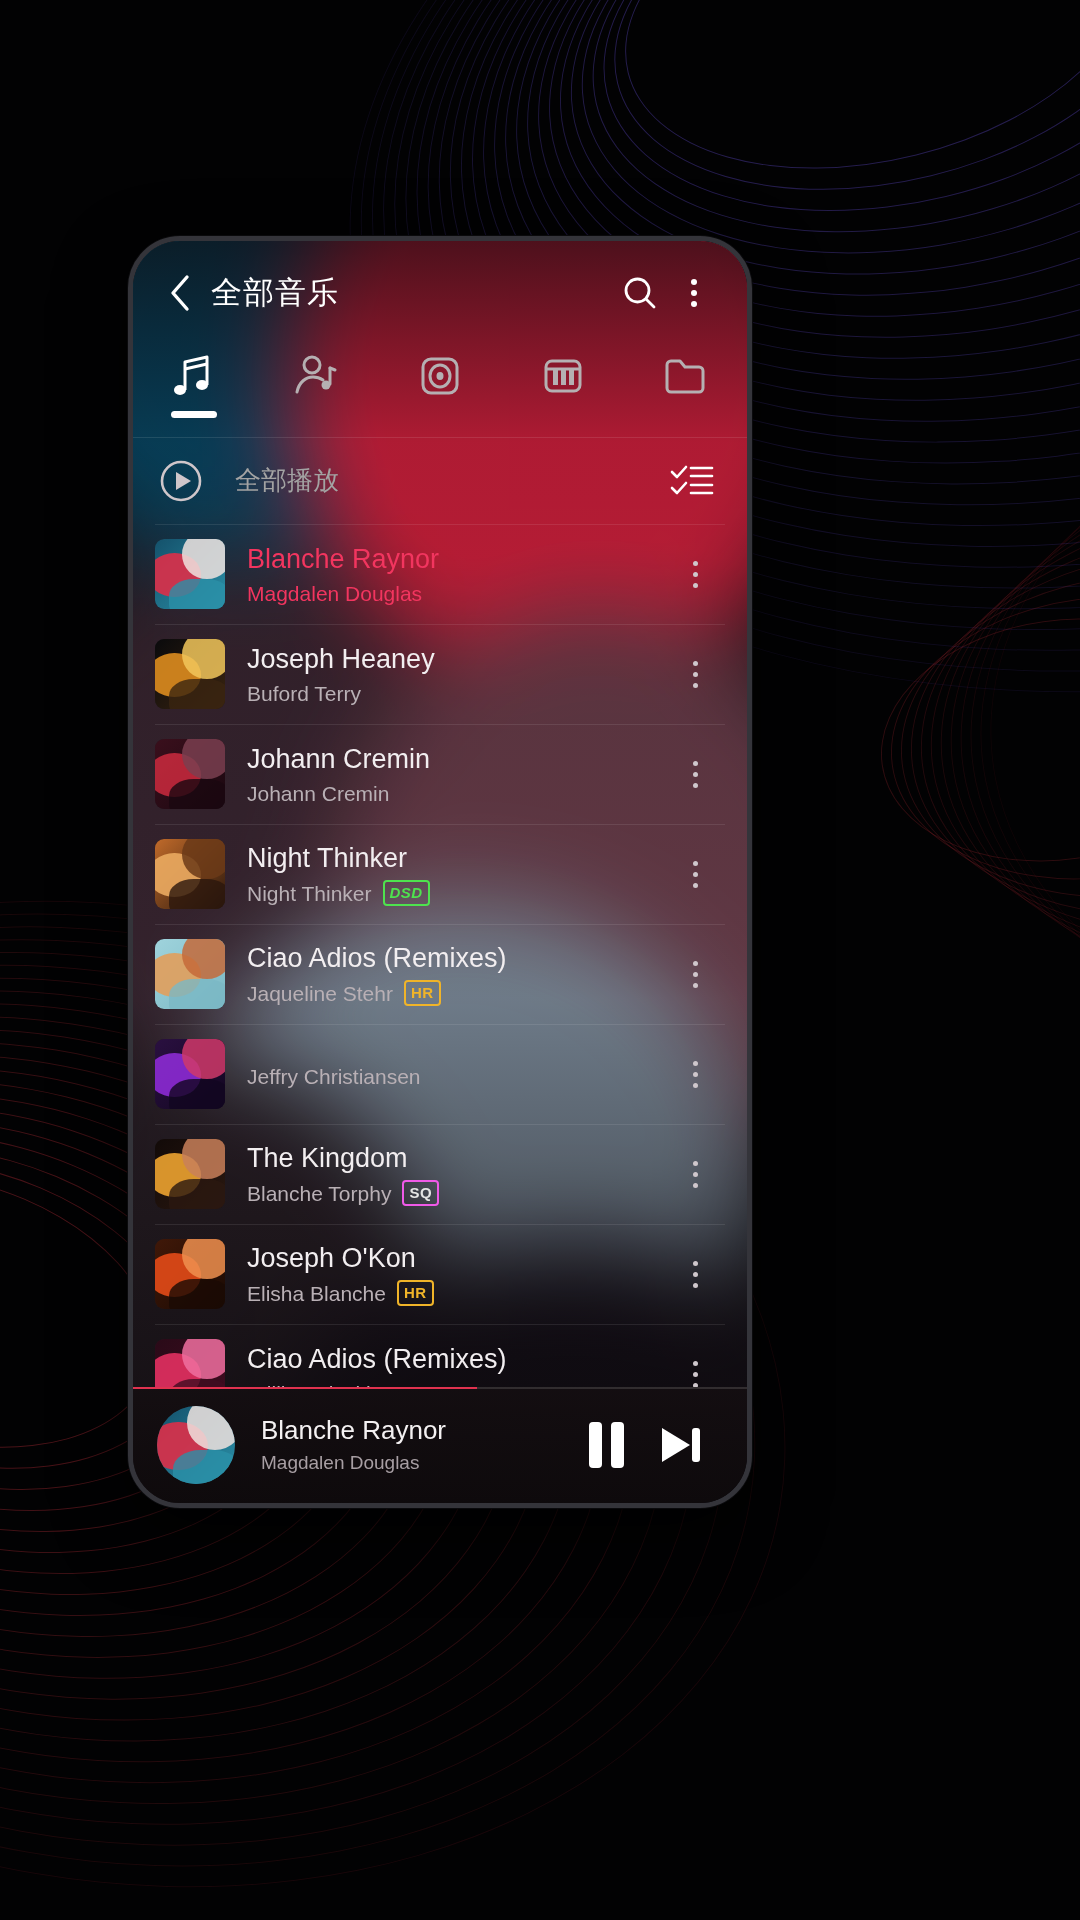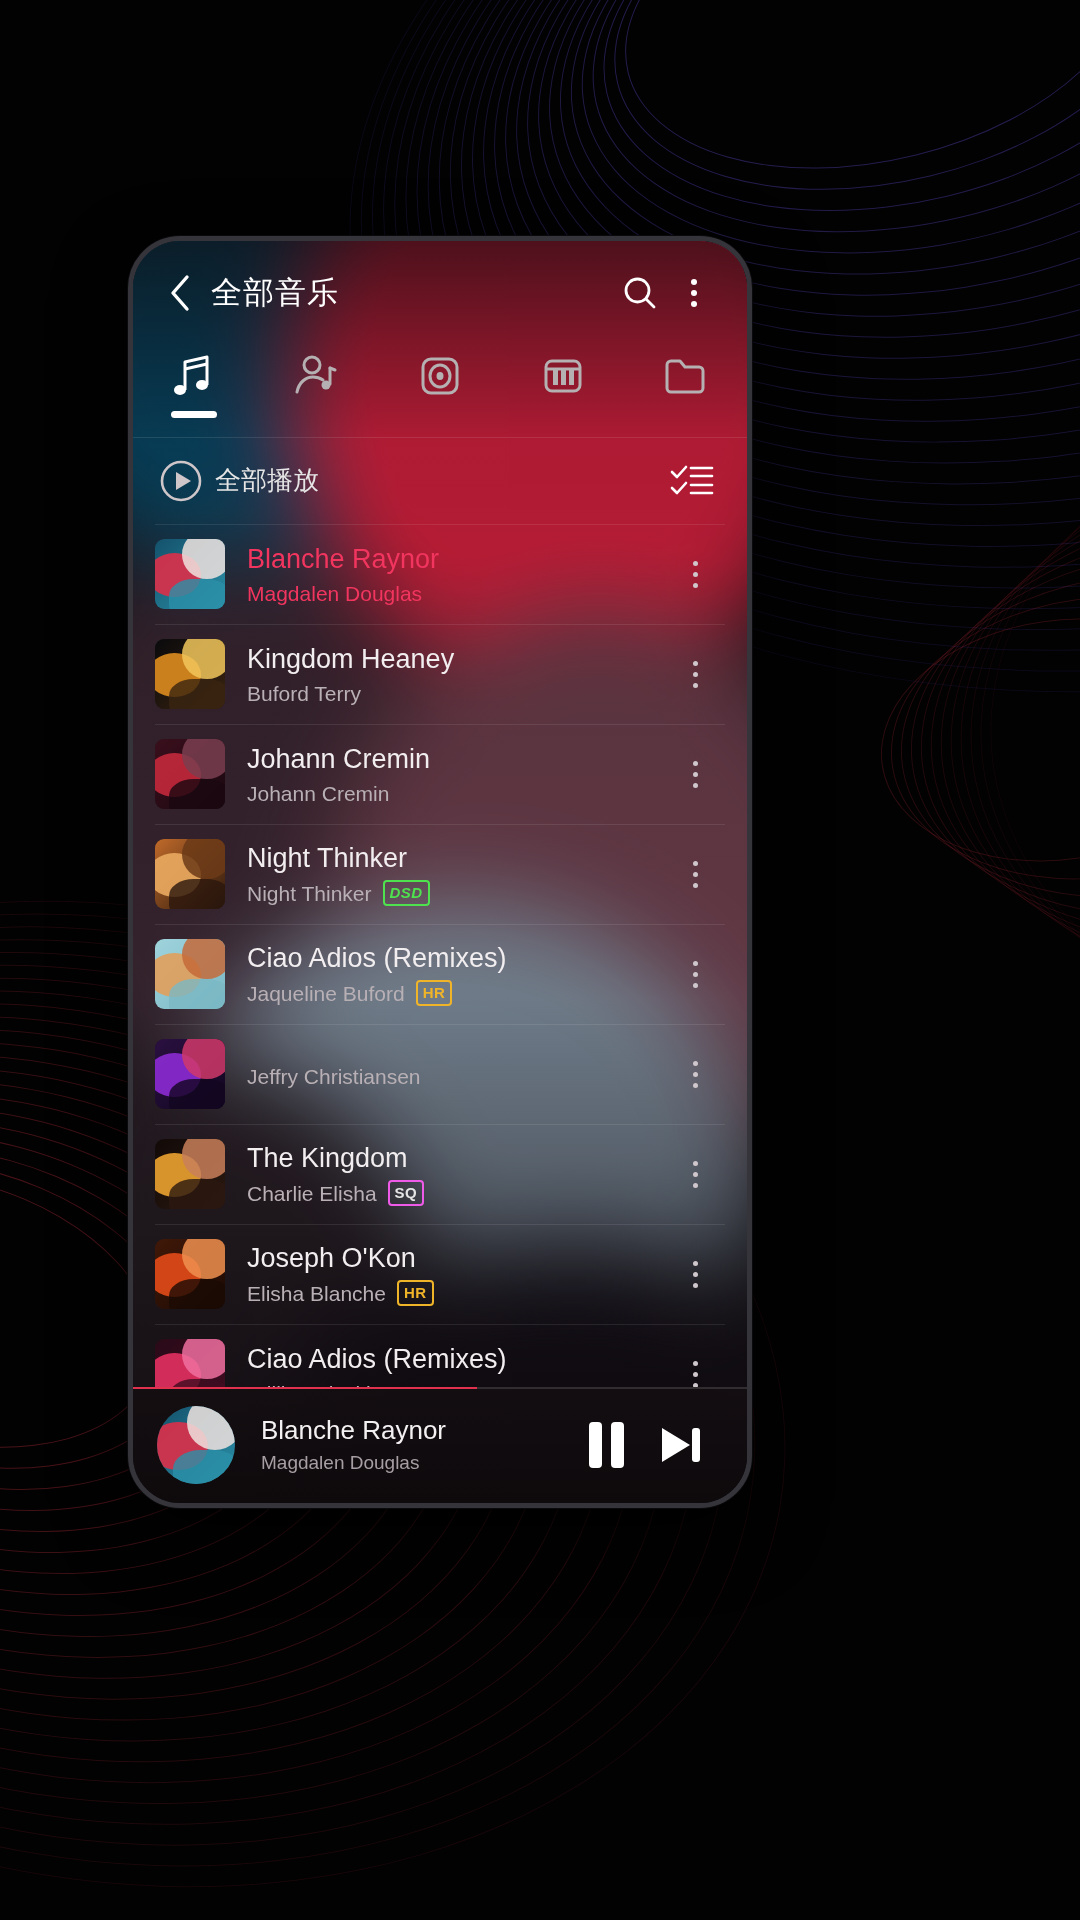--- a/index.html
+++ b/index.html
@@ -40,21 +40,21 @@
   
   .tabs { height:92px; display:flex; align-items:flex-start; flex:0 0 auto; }
   .tab { flex:1; height:92px; display:flex; flex-direction:column; align-items:center; justify-content:flex-start; padding-top:6px; cursor:pointer; }
   .tab .ic { height:50px; display:flex; align-items:center; }
   .tab .ul { width:46px; height:7px; border-radius:4px; background:transparent; margin-top:10px; }
   .tab.active .ul { background:#fff; }
   .tabsep { height:1px; background:rgba(255,255,255,.10); }
 
   
   .playall { height:86px; display:flex; align-items:center; padding:0 28px 0 26px; flex:0 0 auto; }
-  .playall .lbl { color:#e5e5e5; font-size:26px; margin-left:12px; flex:1; }
+  .playall .lbl { color:#a3a3a3; font-size:26px; margin-left:32px; flex:1; }
   .rowsep { height:1px; background:rgba(255,255,255,.09); margin:0 22px; }
 
   
   .list { flex:1 1 auto; overflow:hidden; }
   .song { height:99px; display:flex; align-items:center; padding:0 26px 0 22px; }
   .art { width:70px; height:70px; border-radius:9px; flex:0 0 auto; overflow:hidden; position:relative; background:#201a20; }
   .art i { position:absolute; display:block; }
   .meta { flex:1; min-width:0; margin-left:22px; }
   .t1 { font-size:27px; color:#f2eef0; white-space:nowrap; overflow:hidden; text-overflow:ellipsis; line-height:1.22; }
   .t2 { font-size:21px; color:#b9b0b5; margin-top:5px; display:flex; align-items:center; gap:11px; line-height:1.2; }
@@ -346,21 +346,21 @@
        </div>
           <div class="rowsep"></div>
           <div class="song">
          <div class="art">
               <i style="left:0;top:0;width:100%;height:100%;background:linear-gradient(135deg,#0a0a0c,#3a2410)"></i>
               <i style="left:-10%;top:20%;width:75%;height:62%;border-radius:50%;background:#d98a1e;opacity:.92"></i>
               <i style="left:38%;top:-14%;width:72%;height:70%;border-radius:50%;background:#f2c75c;opacity:.85"></i>
               <i style="left:20%;top:56%;width:88%;height:60%;border-radius:40%;background:#3a2410;opacity:.8"></i>
             </div>
          <div class="meta">
-           <div class="t1">Kingdom Heaney</div>
+           <div class="t1">Joseph Heaney</div>
            <div class="t2">
                 <span>Buford Terry</span>
               </div>
          </div>
          <div class="kebab">
               <b></b>
               <b></b>
               <b></b>
             </div>
        </div>
@@ -409,21 +409,21 @@
           <div class="song">
          <div class="art">
               <i style="left:0;top:0;width:100%;height:100%;background:linear-gradient(135deg,#9fd3dc,#7ab8c4)"></i>
               <i style="left:-10%;top:20%;width:75%;height:62%;border-radius:50%;background:#e0a05e;opacity:.92"></i>
               <i style="left:38%;top:-14%;width:72%;height:70%;border-radius:50%;background:#c46a3a;opacity:.85"></i>
               <i style="left:20%;top:56%;width:88%;height:60%;border-radius:40%;background:#7ab8c4;opacity:.8"></i>
             </div>
          <div class="meta">
            <div class="t1">Ciao Adios (Remixes)</div>
            <div class="t2">
-                <span>Jaqueline Buford</span>
+                <span>Jaqueline Stehr</span>
                 <span class="badge HR">HR</span>
               </div>
          </div>
          <div class="kebab">
               <b></b>
               <b></b>
               <b></b>
             </div>
        </div>
           <div class="rowsep"></div>
@@ -449,21 +449,21 @@
           <div class="song">
          <div class="art">
               <i style="left:0;top:0;width:100%;height:100%;background:linear-gradient(135deg,#120a08,#2a1810)"></i>
               <i style="left:-10%;top:20%;width:75%;height:62%;border-radius:50%;background:#e8a030;opacity:.92"></i>
               <i style="left:38%;top:-14%;width:72%;height:70%;border-radius:50%;background:#c9805a;opacity:.85"></i>
               <i style="left:20%;top:56%;width:88%;height:60%;border-radius:40%;background:#2a1810;opacity:.8"></i>
             </div>
          <div class="meta">
            <div class="t1">The Kingdom</div>
            <div class="t2">
-                <span>Charlie Elisha</span>
+                <span>Blanche Torphy</span>
                 <span class="badge SQ">SQ</span>
               </div>
          </div>
          <div class="kebab">
               <b></b>
               <b></b>
               <b></b>
             </div>
        </div>
           <div class="rowsep"></div>

